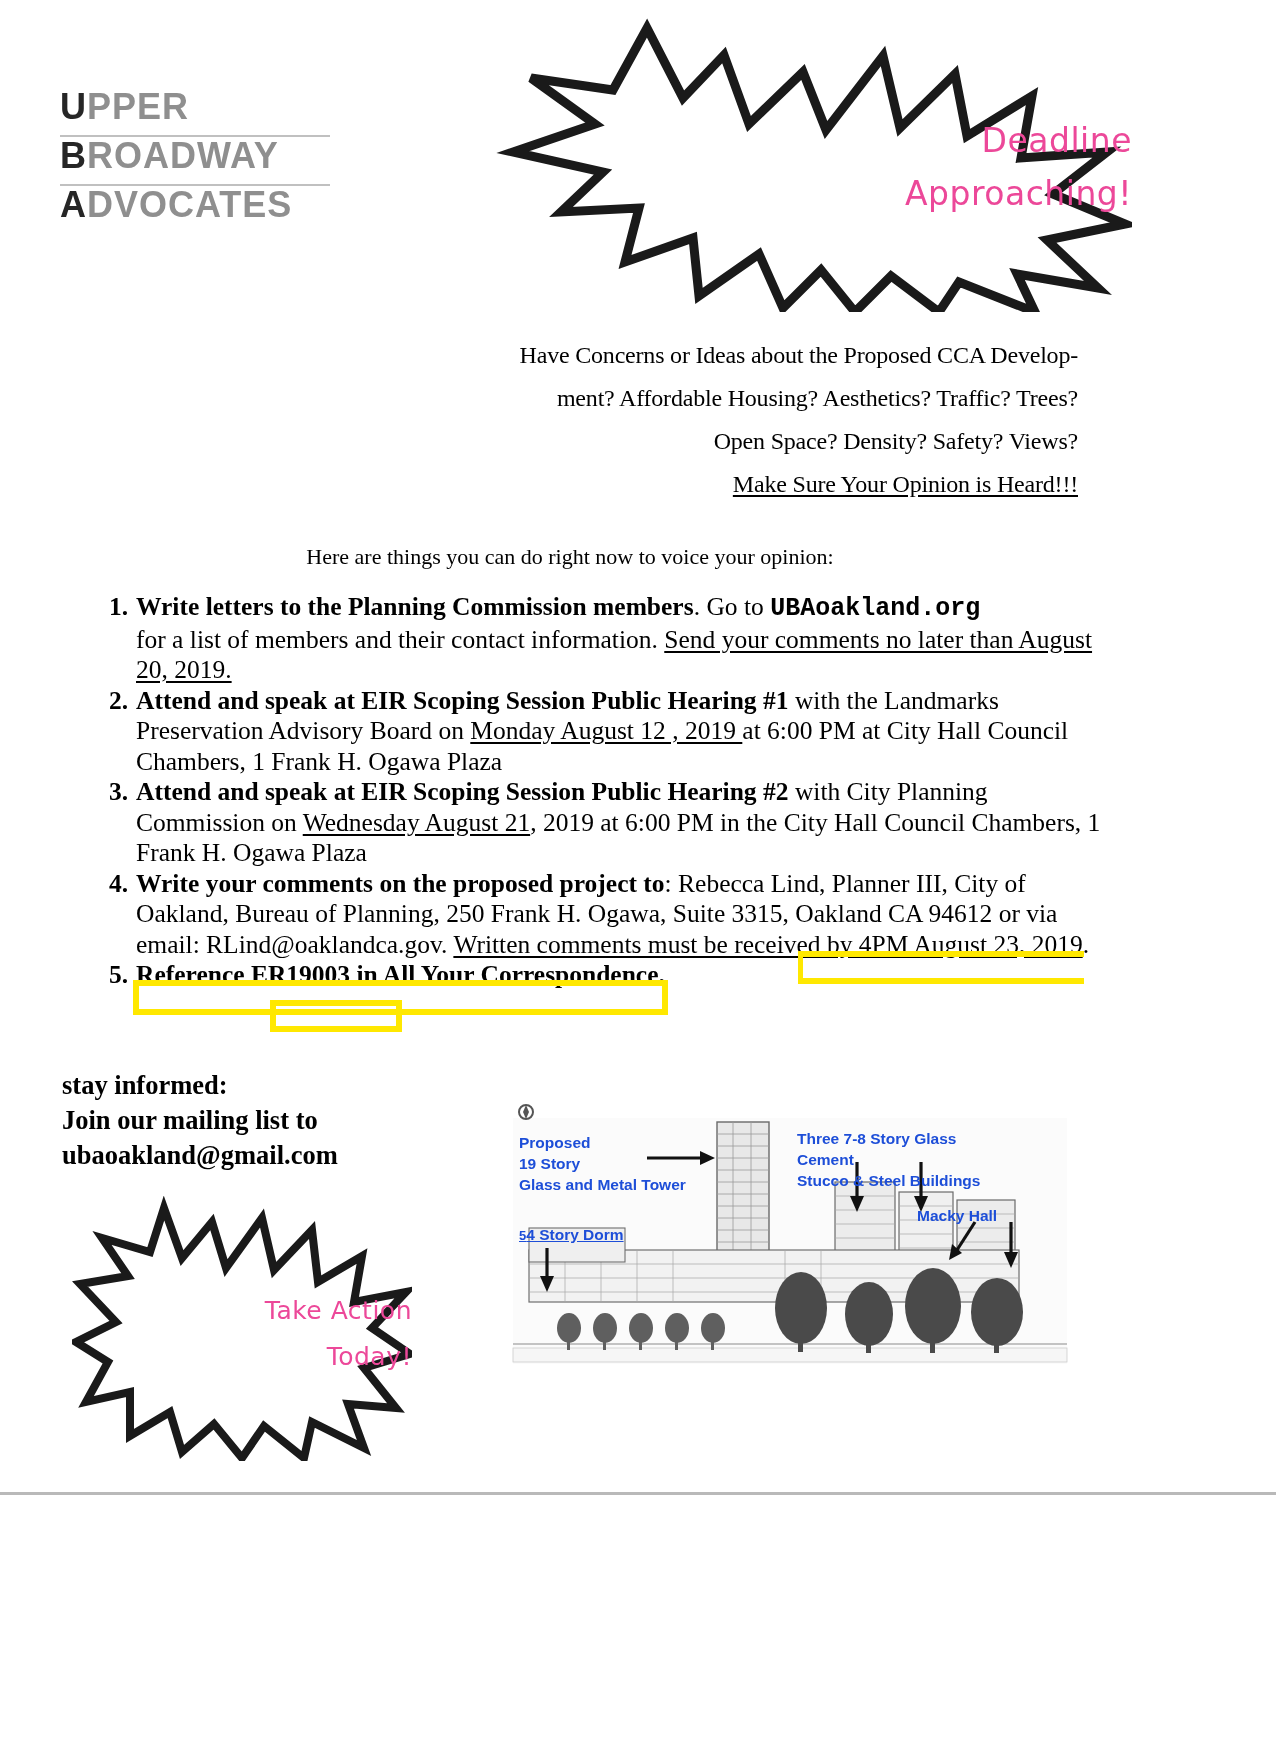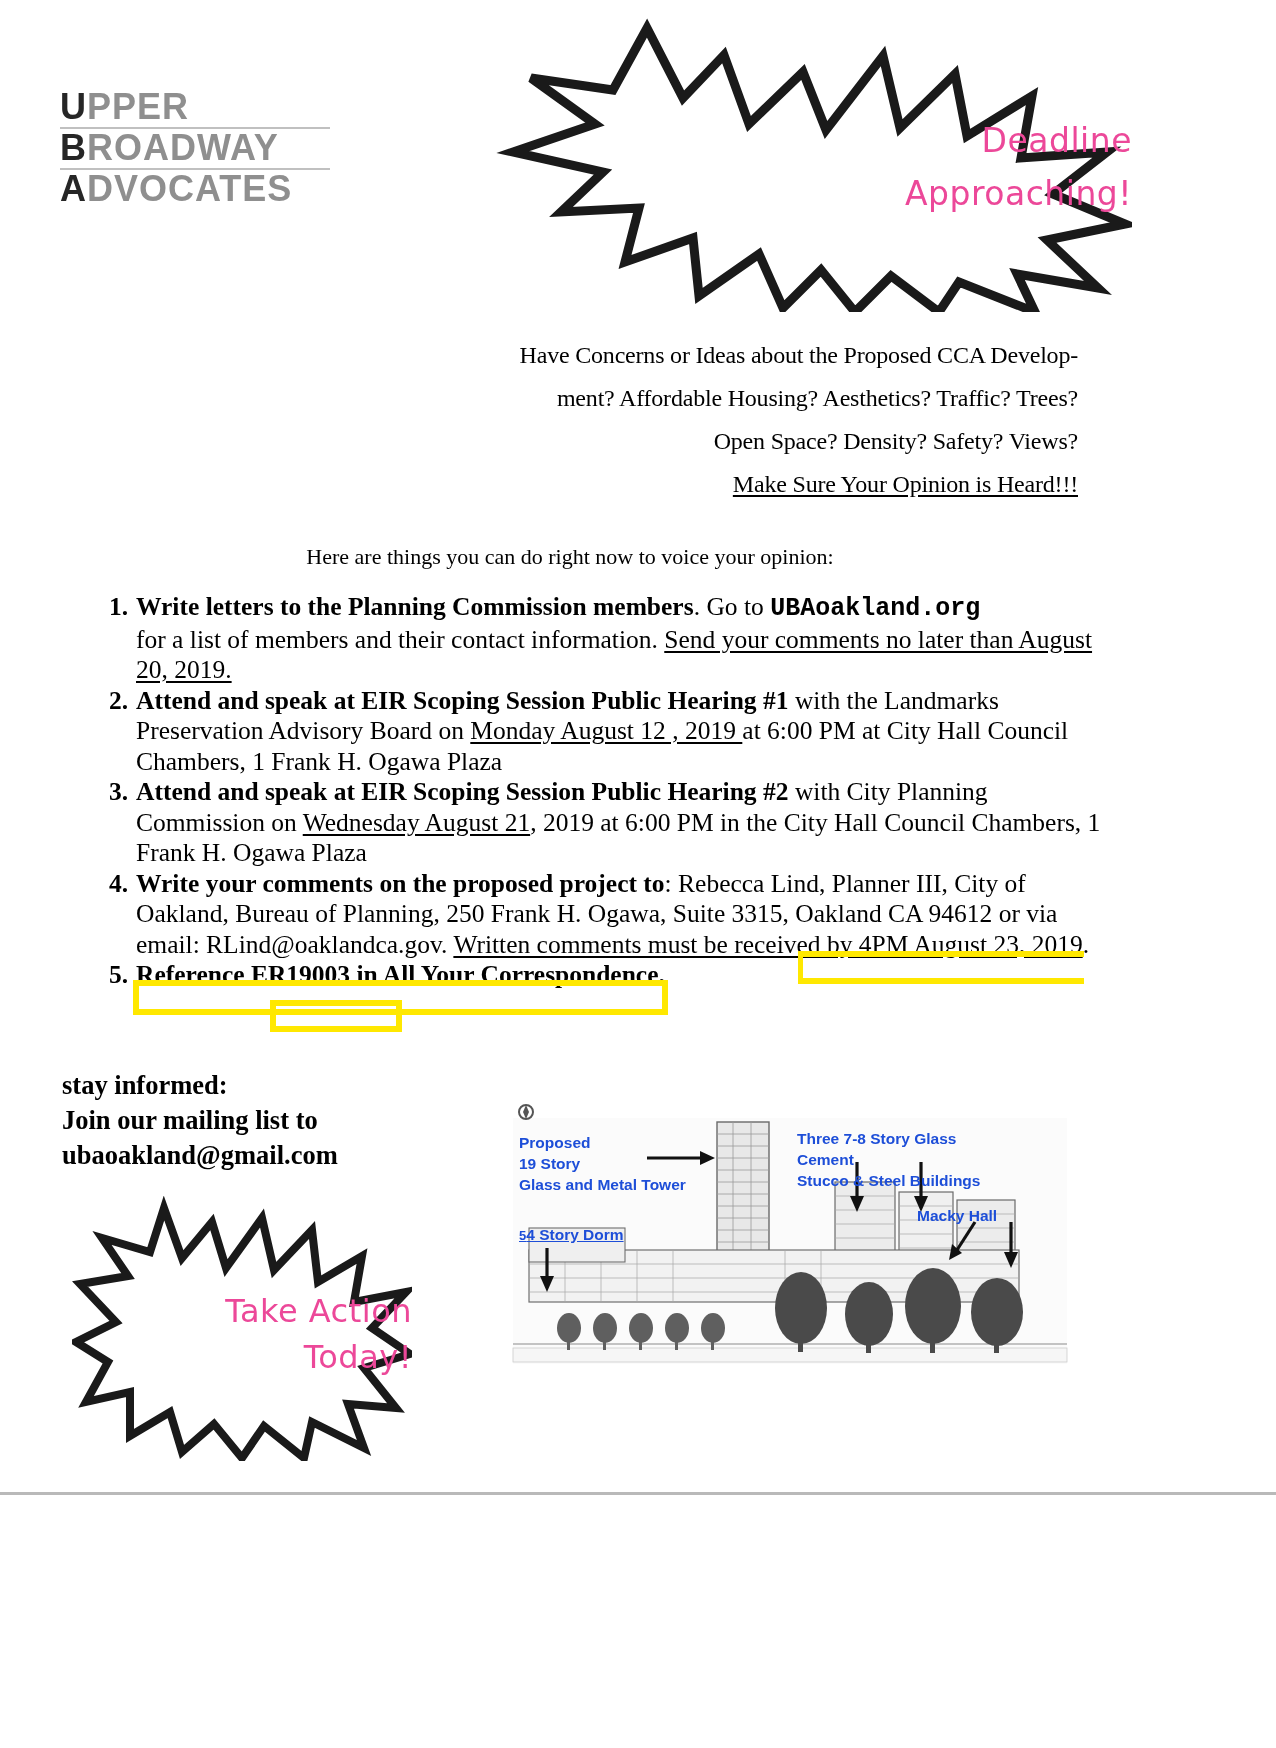--- a/index.html
+++ b/index.html
@@ -28,41 +28,41 @@
   }
   .logo-line {
     font-family: "Liberation Sans", sans-serif;
     font-weight: bold;
     font-size: 36px;
     letter-spacing: 1px;
     line-height: 38px;
     color: #8f8f8f;
     border-bottom: 2px solid #c0c0c0;
     white-space: nowrap;
-    padding-bottom: 1px;
+    padding-bottom: 9px;
   }
   .logo-line:last-child { border-bottom: none; }
   .logo-cap { color: #262626; }
 
   
   .burst-wrap { position: absolute; }
   #burst-top { left: 487px; top: 12px; width: 645px; height: 300px; }
   #burst-bottom { left: 72px; top: 1196px; width: 340px; height: 265px; }
   .burst-wrap svg { display: block; width: 100%; height: 100%; }
   .burst-text {
     position: absolute;
     width: 100%;
     text-align: right;
     font-family: "DejaVu Sans", sans-serif;
     font-weight: 400;
     color: #ec4899;
     letter-spacing: 0.5px;
   }
   #burst-top .burst-text { top: 102px; font-size: 33px; line-height: 53px; }
-  #burst-bottom .burst-text { top: 92px; font-size: 32px; line-height: 46px; }
+  #burst-bottom .burst-text { top: 92px; font-size: 25px; line-height: 46px; }
 
   
   #headline {
     position: absolute;
     left: 68px;
     top: 334px;
     width: 1010px;
     text-align: right;
     font-size: 24px;
     line-height: 43px;

